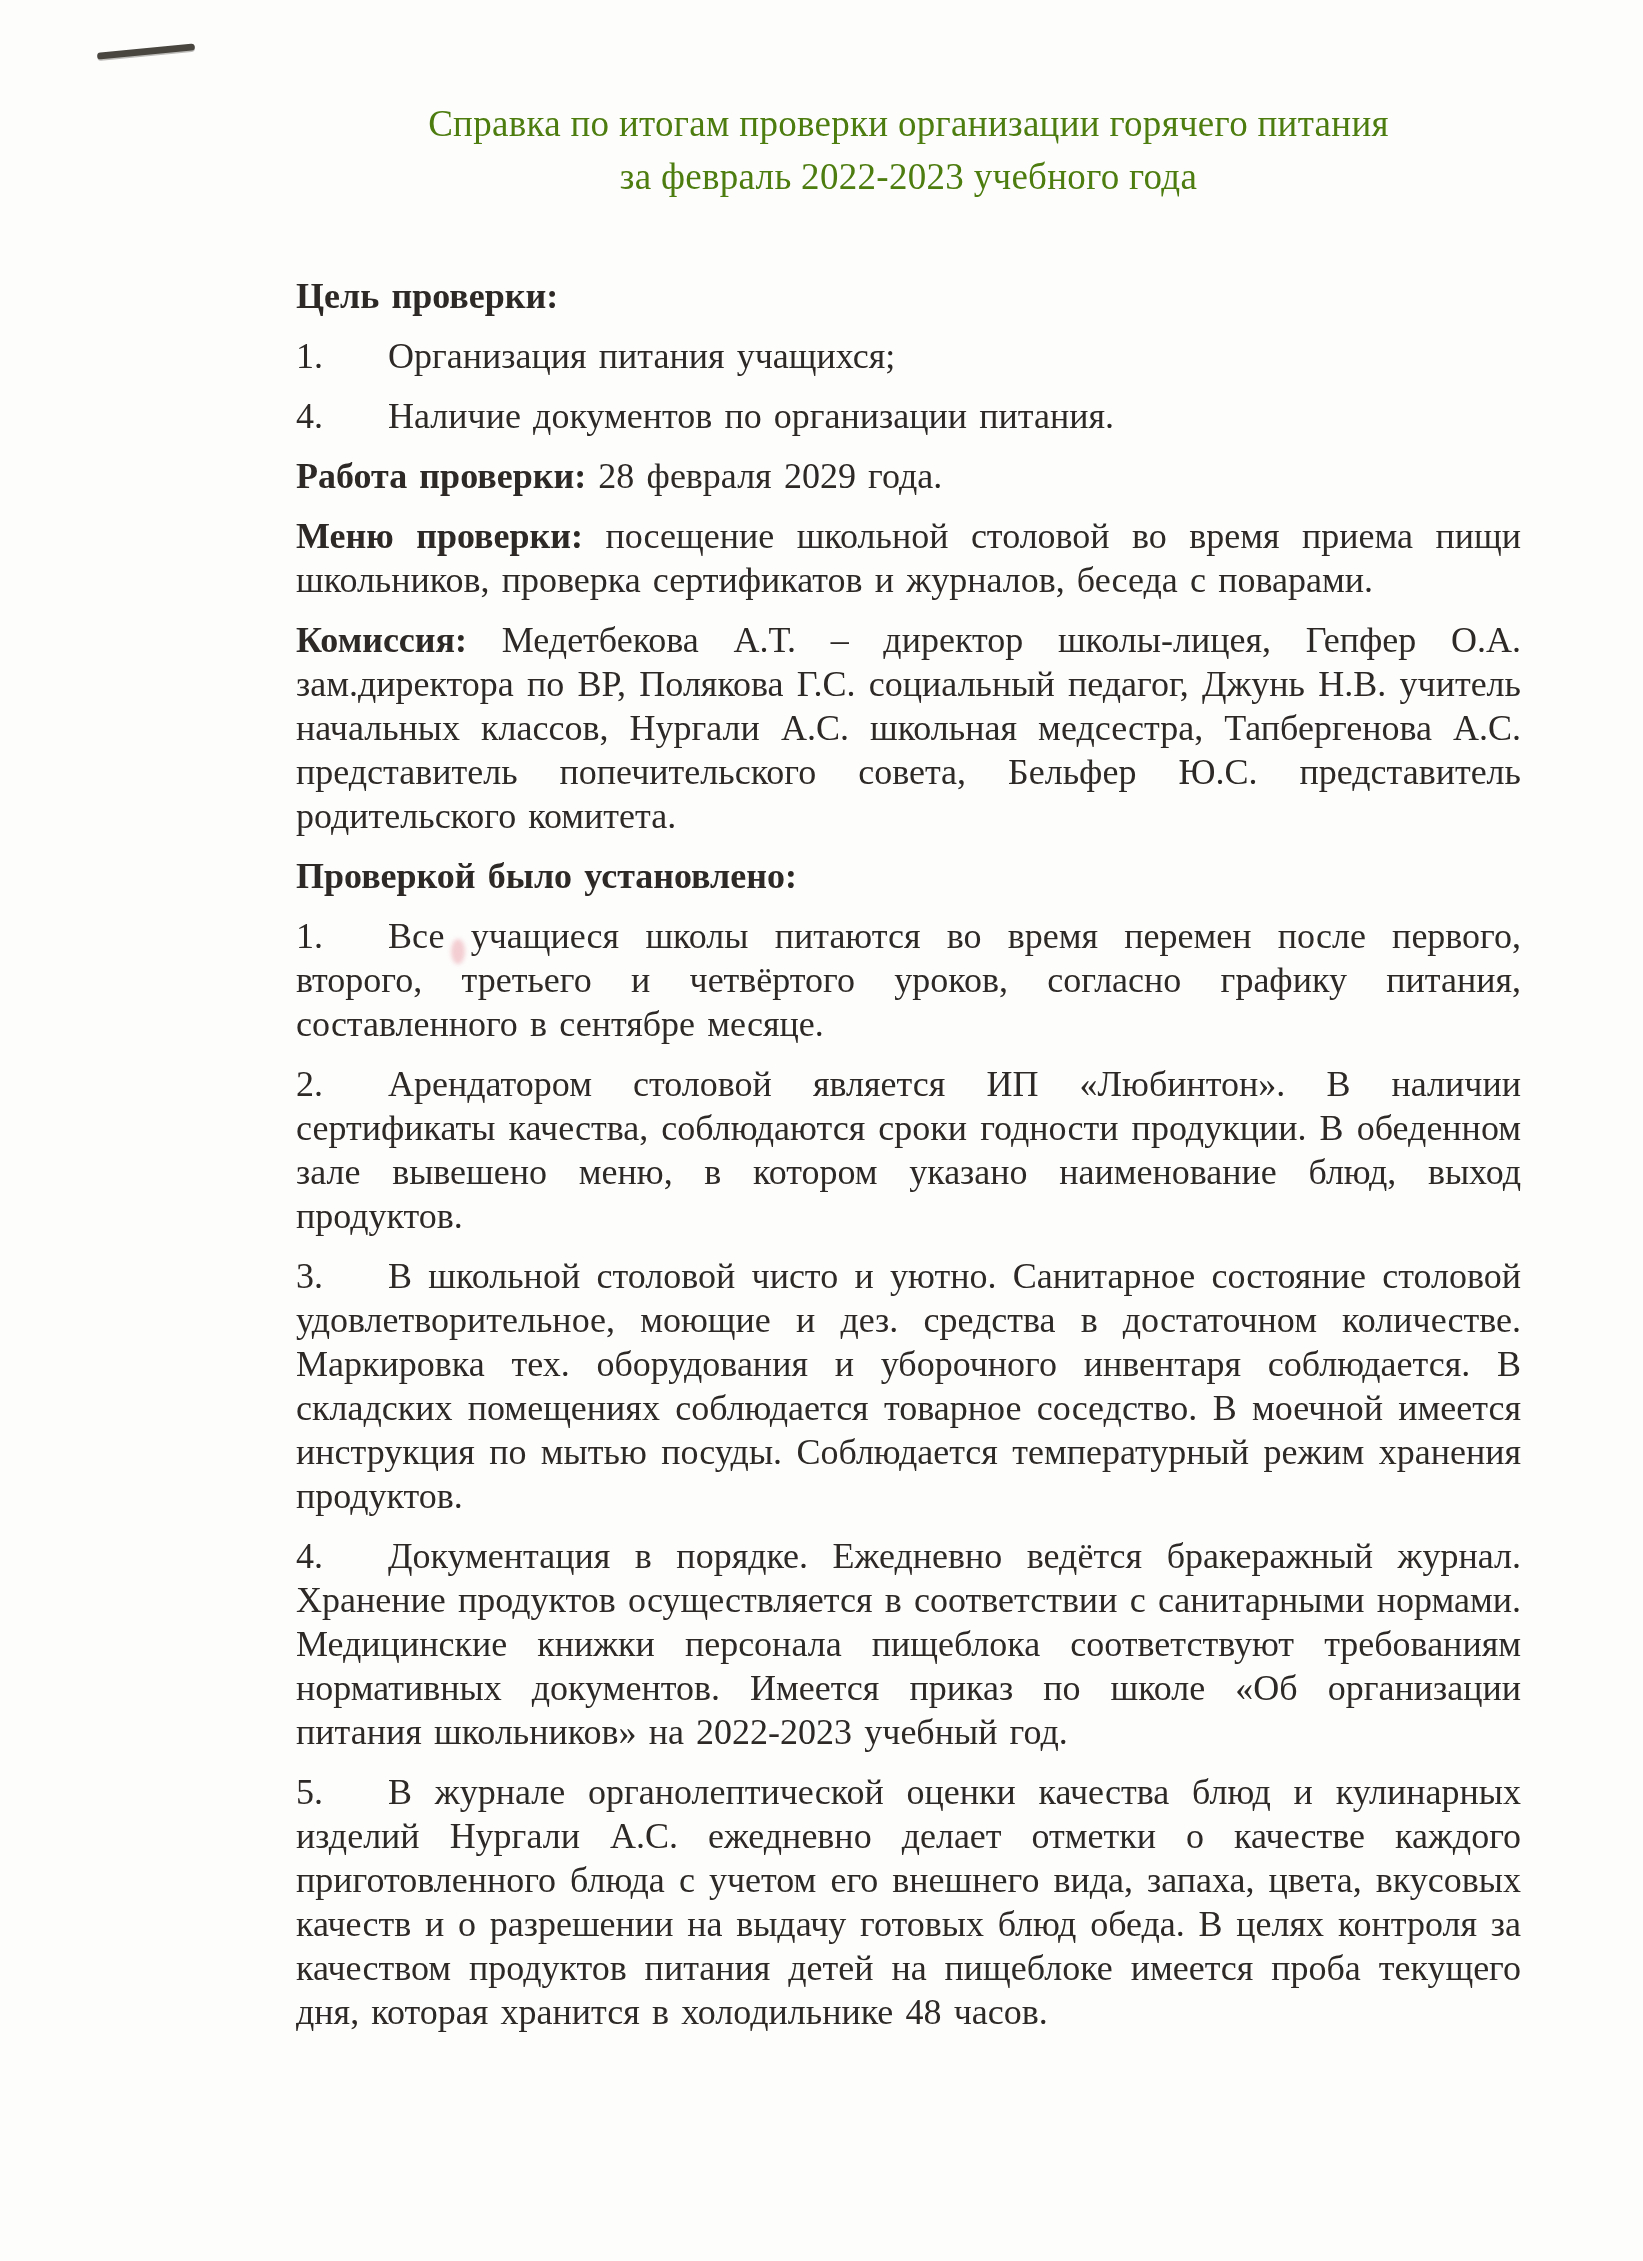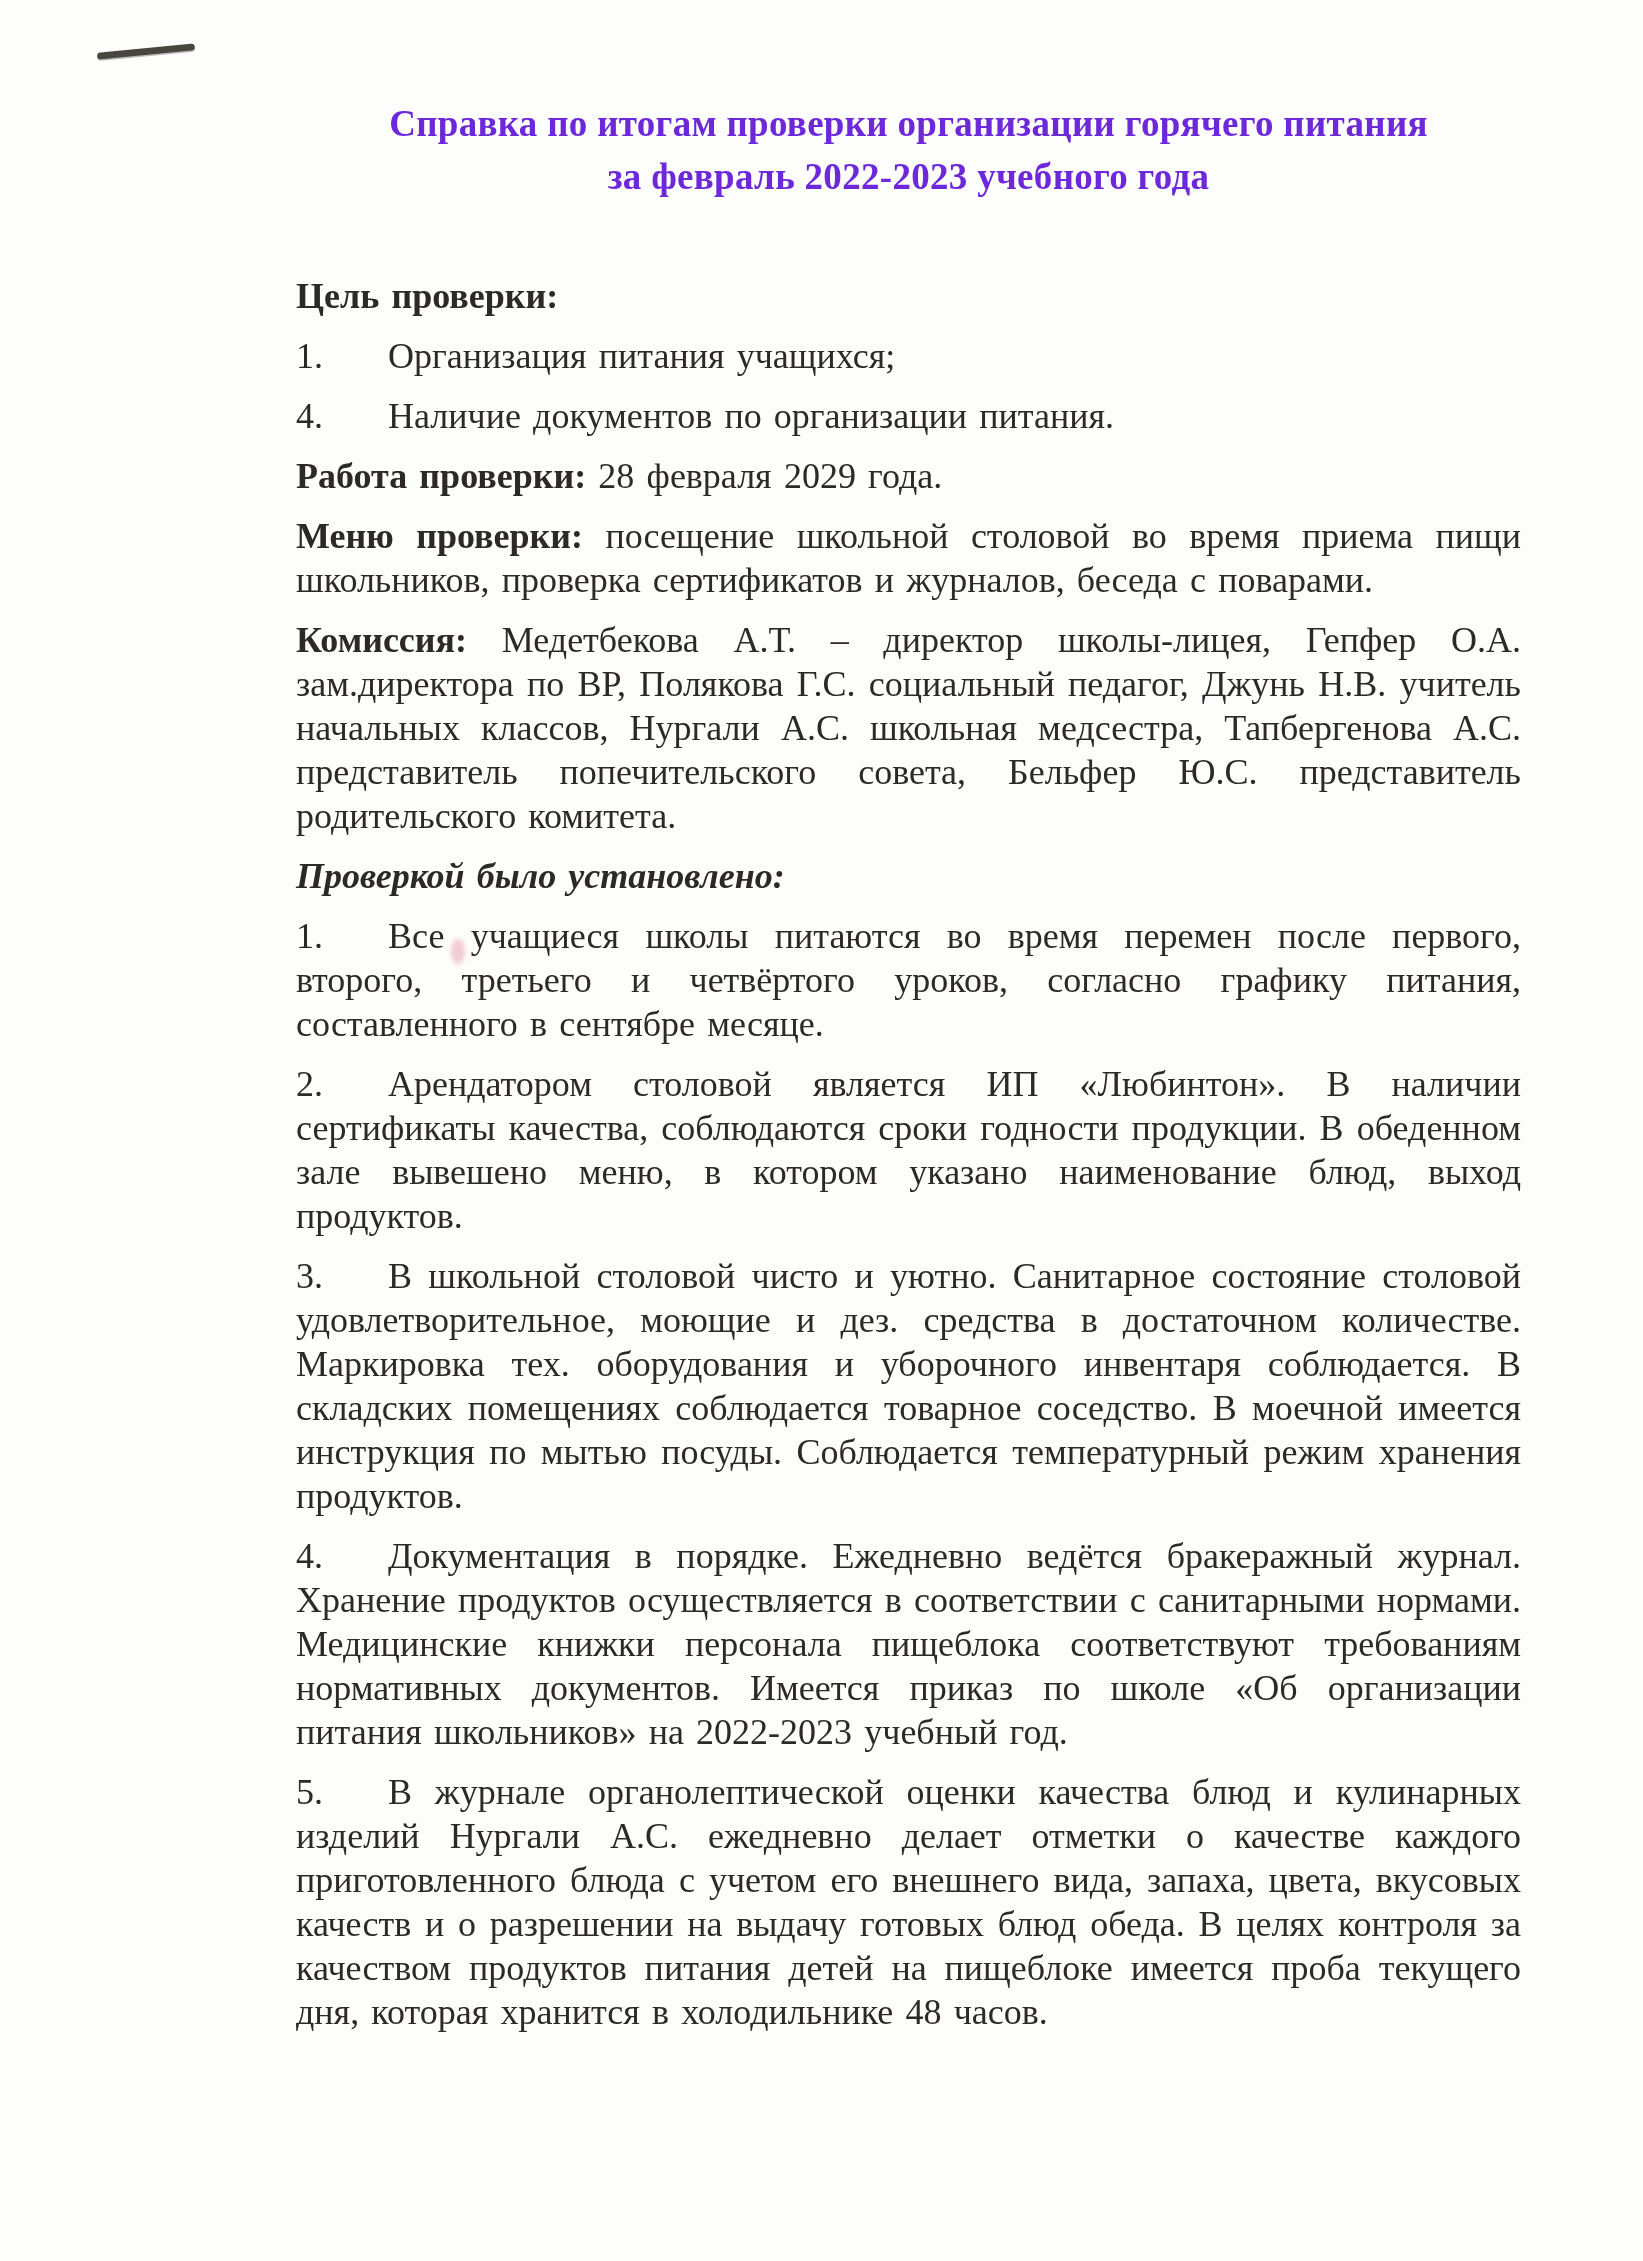--- a/index.html
+++ b/index.html
@@ -41,38 +41,38 @@
     filter: blur(1.9px);
   }
   .content {
     position: absolute;
     left: 280px;
     top: 97px;
     width: 1257px;
   }
   .title-line {
     font-size: 37px;
-    font-weight: bold;
+    font-weight: normal;
     line-height: 53px;
     text-align: center;
-    color: #6d28d9;
+    color: #4d7c0f;
     letter-spacing: 0.3px;
   }
   .title-gap {
     height: 55px;
   }
   .para {
     margin: 16px;
     font-size: 36px;
     line-height: 44px;
     text-align: justify;
     word-spacing: 3.2px;
   }
   .bold   { font-weight: bold; }
-  .bi     { font-weight: bold; font-style: italic; }
+  .bi     { font-weight: bold; }
   .num {
     display: inline-block;
     width: 92px;
   }
 </style>
 </head>
 <body>
 
 <div class="page">
 

